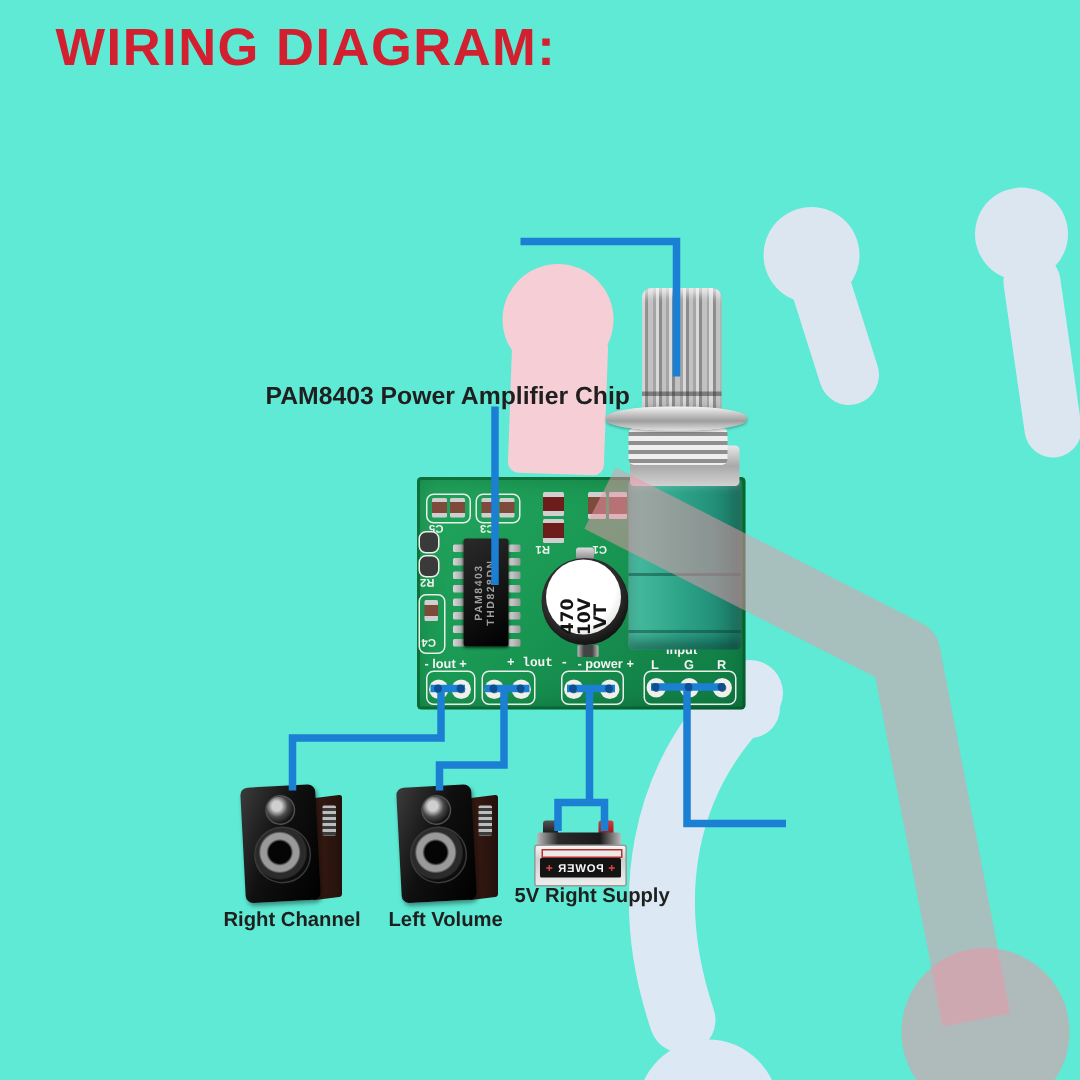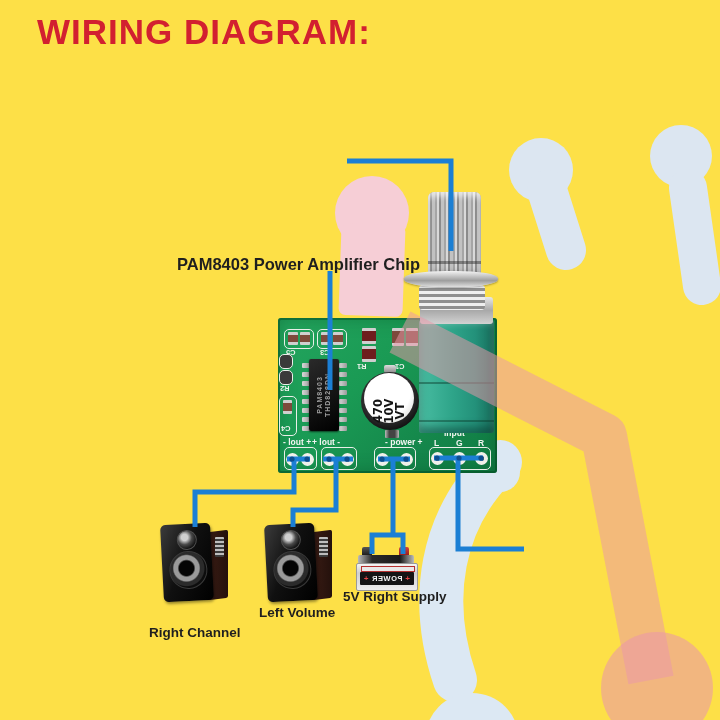--- a/index.html
+++ b/index.html
@@ -1,28 +1,28 @@
 <!DOCTYPE html>
 <html><head>
 <meta charset="utf-8">
 <style>
   html,body{margin:0;padding:0;background:#ffffff;}
-  .stage{position:relative;width:720px;height:720px;background:#fde047;overflow:hidden;
+  .stage{position:relative;width:720px;height:720px;background:#5eead4;overflow:hidden;
          font-family:"Liberation Sans",sans-serif;}
   .abs{position:absolute;}
   svg.layer{position:absolute;left:0;top:0;width:720px;height:720px;pointer-events:none;}
 
   
   .page-title{left:37px;top:12px;font-size:35px;line-height:40px;font-weight:bold;
               letter-spacing:1px;color:#d22030;}
   .lbl{color:#1f1f1f;font-weight:bold;white-space:nowrap;}
   .lbl-volume{left:158px;top:131px;font-size:19px;}
   .lbl-chip{left:177px;top:255px;font-size:16.5px;}
   .lbl-audio{left:533px;top:536px;font-size:19px;}
-  .lbl-right{left:149px;top:605px;font-size:13.5px;margin-top:20px;}
+  .lbl-right{left:149px;top:605px;font-size:13.5px;}
   .lbl-left{left:259px;top:605px;font-size:13.5px;}
   .lbl-psu{left:343px;top:589px;font-size:13.5px;}
 
   
   .board{left:278px;top:318px;width:219px;height:155px;border-radius:3px;
          background:linear-gradient(135deg,#23a55e 0%,#1a9a54 40%,#14854a 75%,#0f7b43 100%);
          box-shadow:inset 0 0 0 2px rgba(0,70,30,.45), inset 0 0 18px rgba(0,60,25,.35);}
   .board .abs{position:absolute;}
   .wbox{border:1.5px solid #e9efe9;border-radius:5px;}
   .silk{color:#eef3ee;font-size:7.5px;font-weight:bold;line-height:8px;}
@@ -175,21 +175,21 @@
       <div class="abs ecap-inner"></div>
       <div class="abs ecap-text">
         <div>470</div>
         <div>10V</div>
         <div>VT</div>
       </div>
     </div>
     <div class="abs" style="left:107px;top:112px;width:14px;height:8px;background:linear-gradient(90deg,#bbb,#444 30% 70%,#bbb);border-radius:1px;"></div>
 
     <div class="abs padlabel" style="left:5px;top:119px;">- lout +</div>
-    <div class="abs padlabel" style="left:34px;top:119px;">+ lout -</div>
+    <div class="abs padlabel" style="left:60px;top:119px;font-family:Liberation Mono, monospace;">+ lout -</div>
     <div class="abs padlabel" style="left:96px;top:119px;margin-left:11px;">- power +</div>
     <div class="abs padlabel" style="left:166px;top:110px;">input</div>
     <div class="abs padlabel" style="left:156px;top:120px;">L</div>
     <div class="abs padlabel" style="left:178px;top:120px;">G</div>
     <div class="abs padlabel" style="left:200px;top:120px;">R</div>
 
     <div class="abs wbox" style="left:6px;top:129px;width:31px;height:21px;"></div>
     <div class="abs pad" style="left:7.5px;top:134.5px;"></div>
     <div class="abs pad" style="left:22.5px;top:134.5px;"></div>
     <div class="abs wbox" style="left:43px;top:129px;width:34px;height:21px;"></div>

